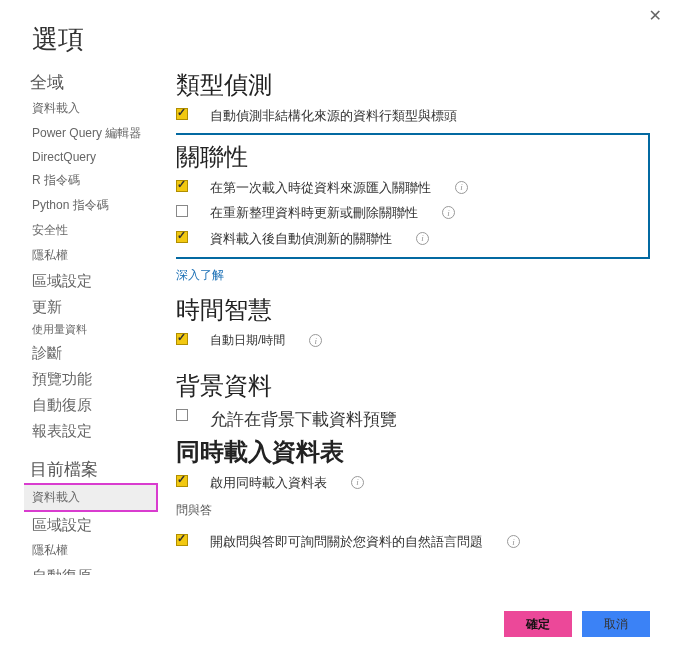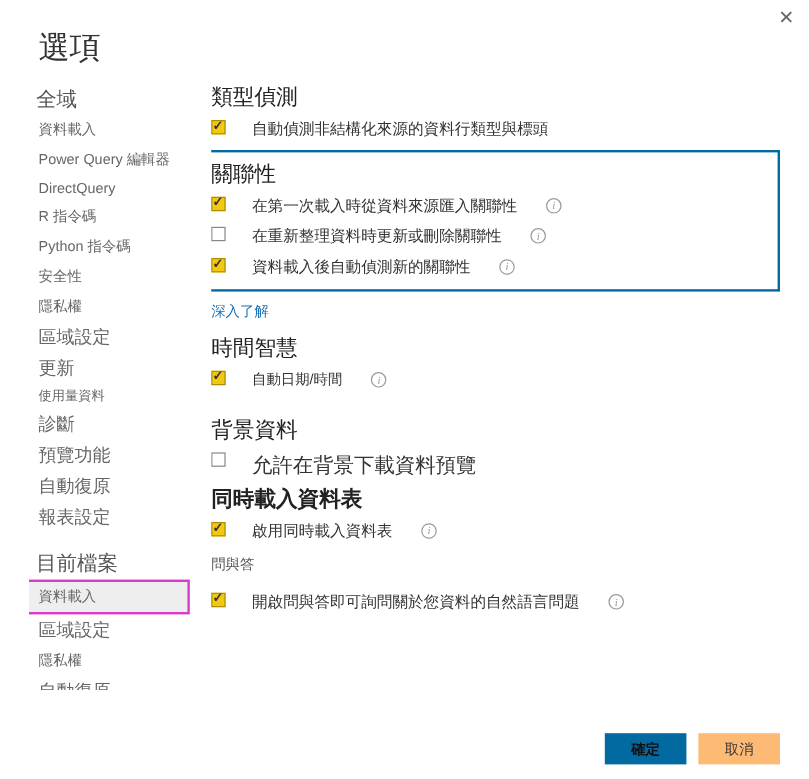--- a/index.html
+++ b/index.html
@@ -71,21 +71,21 @@
       font-size: 11px;
       padding: 2px 4px 3px 8px;
     }
     .content {
       flex: 1;
       margin-left: 18px;
       padding-right: 24px;
       overflow-y: auto;
     }
     .section-head {
-      font-size: 18px;
+      font-size: 24px;
       font-weight: 400;
       color: #222;
       margin-top: 4px;
       margin-bottom: 2px;
     }
     .row {
       display: flex;
       align-items: flex-start;
       padding: 3px 0;
       gap: 22px;
@@ -158,22 +158,22 @@
       gap: 10px;
     }
     .btn {
       min-width: 68px;
       height: 26px;
       border: none;
       font-size: 12px;
       cursor: pointer;
       font-family: inherit;
     }
-    .btn.primary { background: #0369a1; color: #111; font-weight: 600; }
-    .btn.secondary { background: #fdba74; color: #333; }
+    .btn.primary { background: #ec4899; color: #111; font-weight: 600; }
+    .btn.secondary { background: #3b82f6; color: #333; }
   </style>
 </head>
 <body>
 
 <div class="close-btn">✕</div>
 
 <div class="dialog-title">選項</div>
 
 <div class="body-wrap">
   <div class="sidebar">

